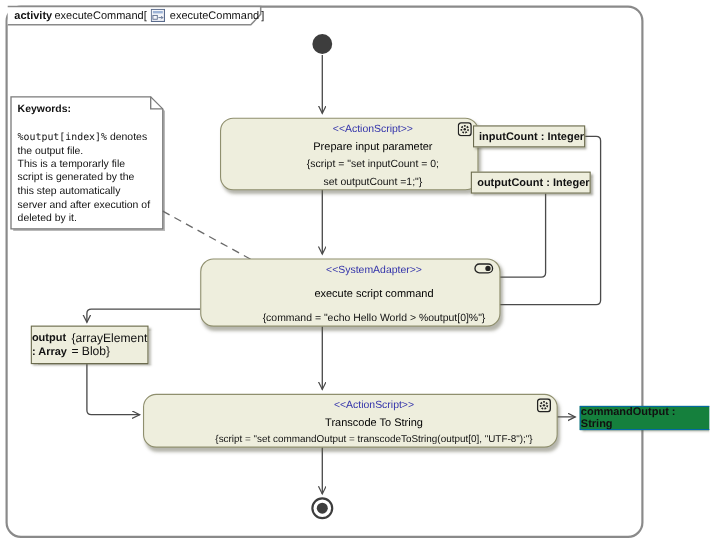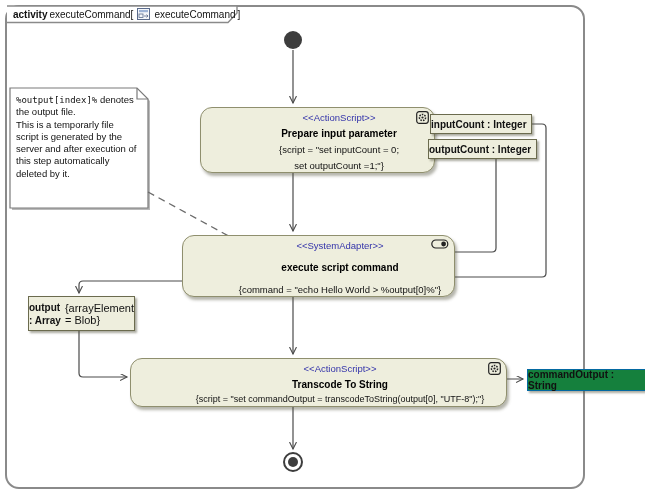--- a/index.html
+++ b/index.html
@@ -12,25 +12,25 @@
             display:flex;align-items:flex-end;gap:2px;z-index:5;}
   #tab-text b{font-weight:bold;}
   .tabicon{display:inline-block;margin:0 2px;}
   
   #edges{position:absolute;left:0;top:0;width:645px;height:493px;z-index:2;}
   
   .action{position:absolute;background:#eeeedd;border:1.5px solid #8f8f6e;border-radius:12px;
           box-shadow:2px 3px 3px rgba(90,90,70,.45);z-index:3;text-align:center;
           display:flex;flex-direction:column;justify-content:space-between;padding-top:3px;padding-left:43px;}
   .stereotype{font-size:9.5px;color:#3333aa;line-height:13px;}
-  .nodename{font-size:10px;font-weight:bold;line-height:13px;color:#000;}
+  .nodename{font-size:10px;font-weight:normal;line-height:13px;color:#000;}
   .constraint{font-size:9.5px;line-height:13px;color:#111;white-space:nowrap;}
   .objnode{position:absolute;background:#eeeedd;border:1px solid #6b6b4e;
            box-shadow:2px 2px 2px rgba(90,90,70,.5);z-index:3;
-           display:flex;align-items:center;justify-content:flex-start;
+           display:flex;align-items:center;justify-content:flex-end;
            font-size:10px;font-weight:bold;}
   .objnode.param{background:#15803d;border:1px solid #0369a1;}
   .objnode.multi{flex-direction:row;justify-content:center;}
   .objnode .sub{font-weight:normal;font-size:11px;line-height:12px;}
   .objnode .ttl{line-height:13px;}
   
   #initial{position:absolute;left:284px;top:31px;width:18px;height:18px;border-radius:50%;
            background:#3d3d3d;z-index:3;}
   #final{position:absolute;left:283px;top:452px;width:16px;height:16px;border-radius:50%;
          border:2px solid #3d3d3d;z-index:3;background:#fff;
@@ -87,45 +87,46 @@
       <rect x="2" y="6" width="4" height="3.5" fill="none" stroke="#5a6b8c" stroke-width="0.8"></rect>
       <path d="M7,8 L11,8 M9.5,6.5 L11,8 L9.5,9.5" stroke="#5a6b8c" stroke-width="0.8" fill="none"></path>
     </svg>
     <span>executeCommand</span>
     <span>]</span>
   </div>
 
   <div id="initial"></div>
 
   <div id="note-text">
+    <div class="kw">Keywords:</div>
     <div><span class="mono">%output[index]%</span><span> denotes</span></div>
     <div>the output file.</div>
     <div>This is a temporarly file</div>
     <div>script is generated by the</div>
+    <div>this step automatically</div>
     <div>server and after execution of</div>
-    <div>this step automatically</div>
     <div>deleted by it.</div>
   </div>
 
   <div class="action" style="left:200px;top:107px;width:190px;height:61px;">
     <svg class="cornericon" width="13" height="13" viewBox="0 0 13 13">
       <rect x="0.7" y="0.7" width="11.6" height="11.6" rx="2.5" fill="none" stroke="#222" stroke-width="1.2"></rect>
       <circle cx="6.5" cy="6.5" r="3.1" fill="none" stroke="#222" stroke-width="1.5" stroke-dasharray="1.6 1.1"></circle>
       <circle cx="6.5" cy="6.5" r="1.1" fill="#222"></circle>
     </svg>
     <div class="stereotype">&lt;&lt;ActionScript&gt;&gt;</div>
     <div class="nodename">Prepare input parameter</div>
     <div class="constraint">{script = "set inputCount = 0;</div>
     <div class="constraint">set outputCount =1;"}</div>
   </div>
 
   <div class="objnode" style="left:430px;top:114px;width:100px;height:18px;">
     <span>inputCount : Integer</span>
   </div>
-  <div class="objnode" style="left:428px;top:139px;width:107px;height:18px;">
+  <div class="objnode" style="left:428px;top:156px;width:107px;height:18px;">
     <span>outputCount : Integer</span>
   </div>
 
   <div class="action" style="left:182px;top:235px;width:228px;height:57px;">
     <svg class="cornericon" width="18" height="10" viewBox="0 0 18 10">
       <rect x="0.8" y="1" width="16" height="8" rx="4" fill="none" stroke="#222" stroke-width="1.2"></rect>
       <circle cx="12.6" cy="5" r="2.4" fill="#222"></circle>
     </svg>
     <div class="stereotype">&lt;&lt;SystemAdapter&gt;&gt;</div>
     <div class="nodename">execute script command</div>

